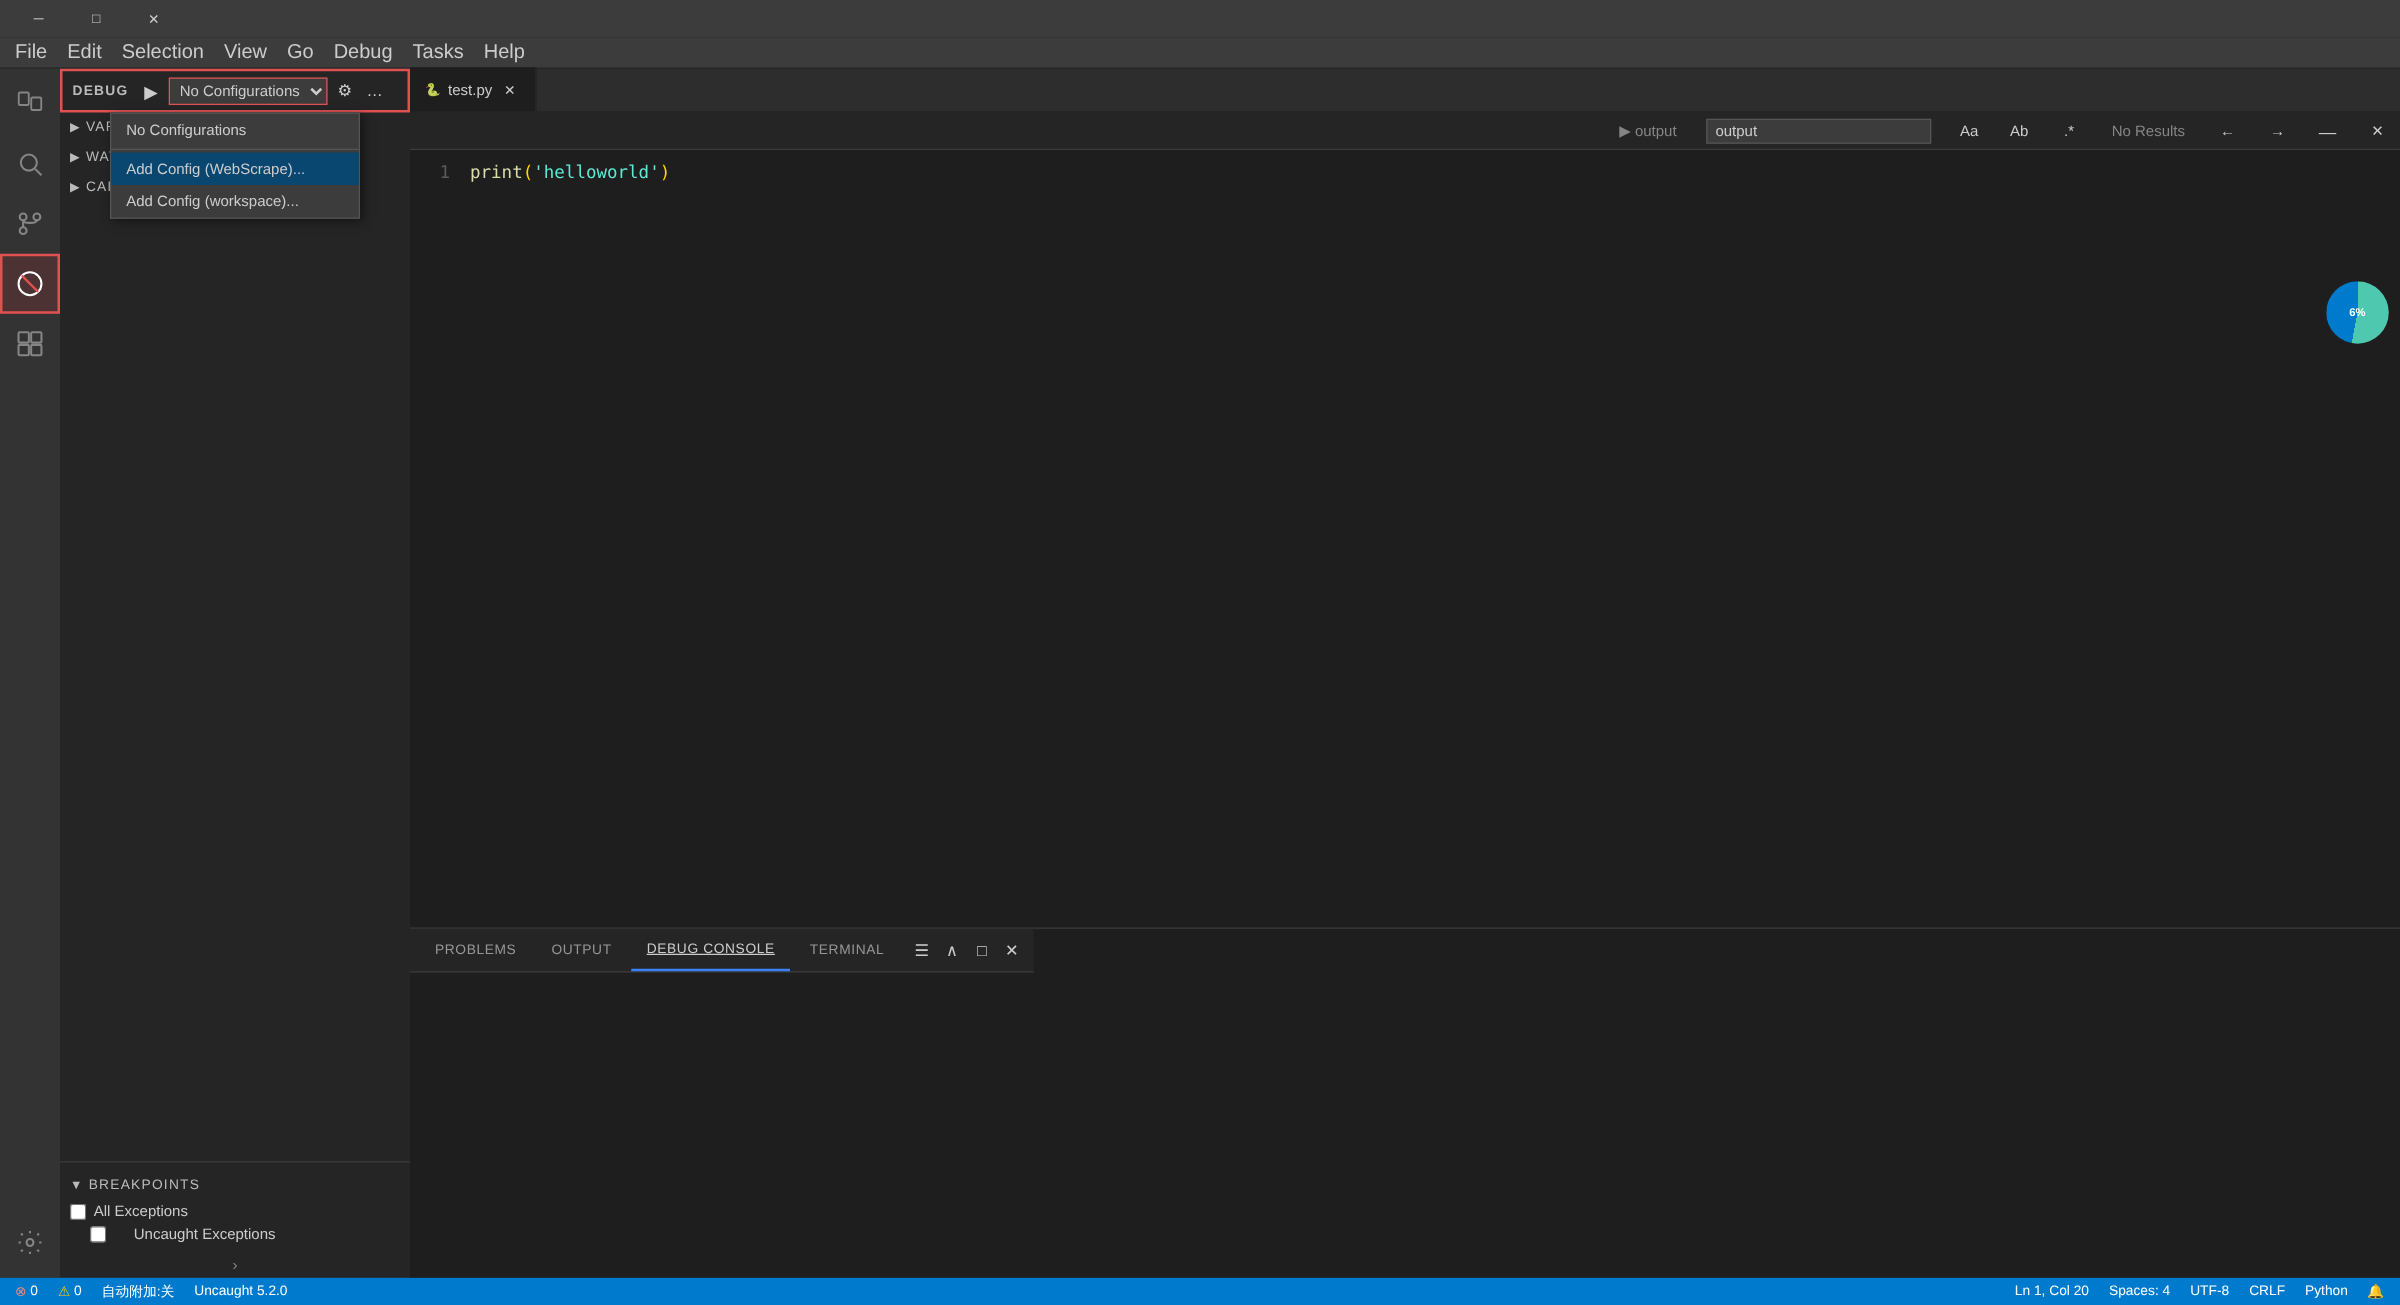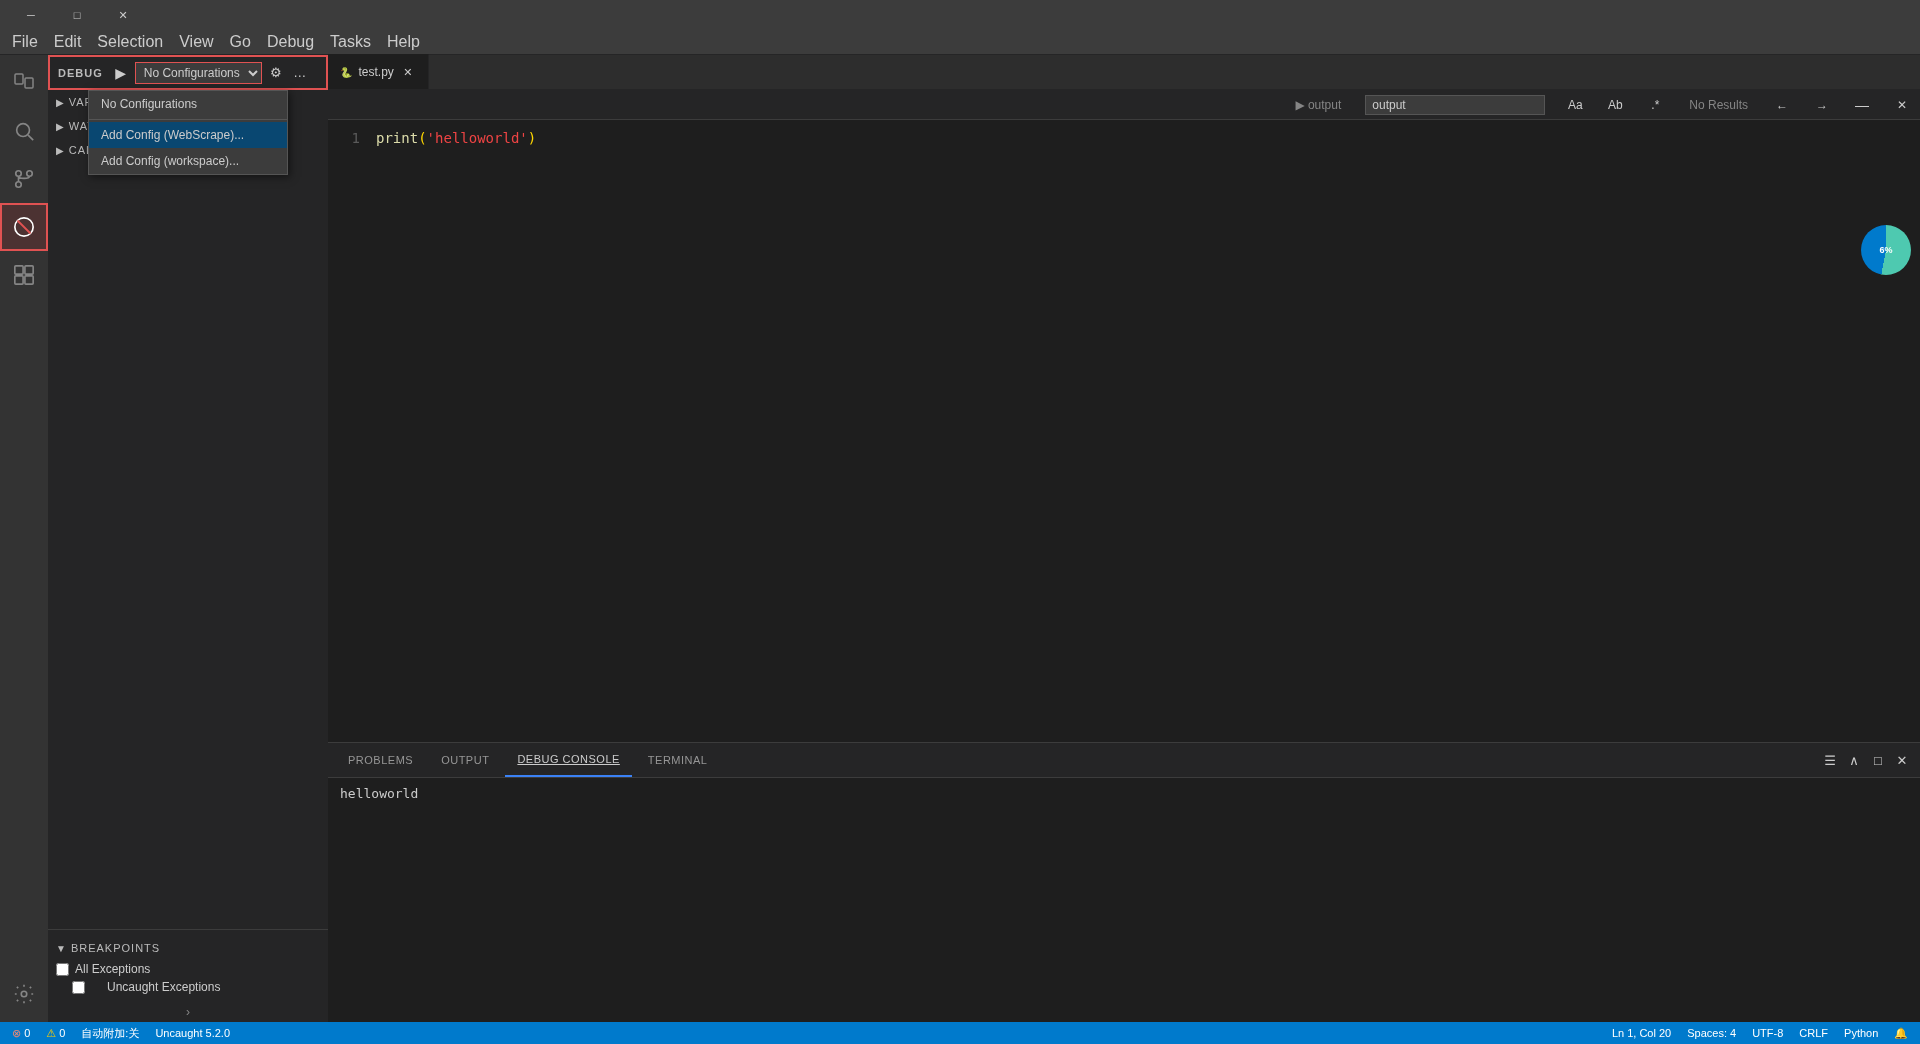--- a/index.html
+++ b/index.html
@@ -293,30 +293,30 @@
     }
     #code-content {
       flex: 1;
       font-family: 'Consolas', monospace;
       font-size: 14px;
       line-height: 20px;
       padding-left: 8px;
     }
     .code-line { height: 20px; }
     .kw-print { color: #dcdcaa; }
-    .kw-string { color: #ef4444; }
+    .kw-string { color: #5eead4; }
     .kw-paren { color: #ffd700; }
 
     
     #panel {
       height: 280px;
       background: #1e1e1e;
       border-top: 1px solid #3c3c3c;
       display: flex;
-      flex-direction: column;
+      flex-direction: row;
     }
     #panel-tabs {
       height: 35px;
       background: #252526;
       display: flex;
       align-items: center;
       padding: 0 8px;
       gap: 4px;
       border-bottom: 1px solid #3c3c3c;
     }
@@ -563,23 +563,20 @@
         <div class="panel-tab">PROBLEMS</div>
         <div class="panel-tab">OUTPUT</div>
         <div class="panel-tab active">DEBUG CONSOLE</div>
         <div class="panel-tab">TERMINAL</div>
         <div class="panel-spacer"></div>
         <button class="panel-icon-btn">☰</button>
         <button class="panel-icon-btn">∧</button>
         <button class="panel-icon-btn">□</button>
         <button class="panel-icon-btn">✕</button>
       </div>
-      <div id="panel-content">
-        <div>helloworld</div>
-      </div>
     </div>
   </div>
 
   <div id="ext-overlay" style="position:fixed;top:225px;right:4px;width:55px;height:55px;z-index:50;">
     <div class="pie-container">
       <span style="font-size:9px;color:white;font-weight:bold;z-index:1;">6%</span>
     </div>
   </div>
 
 </div>

